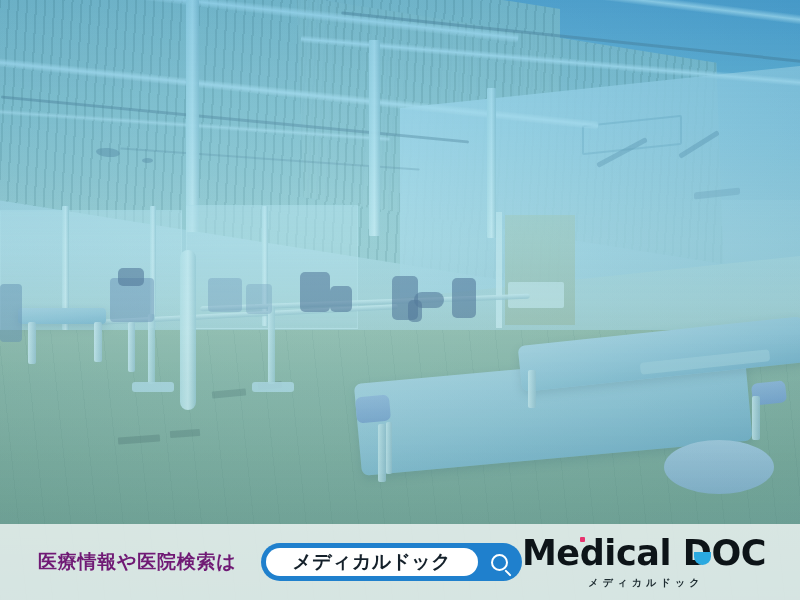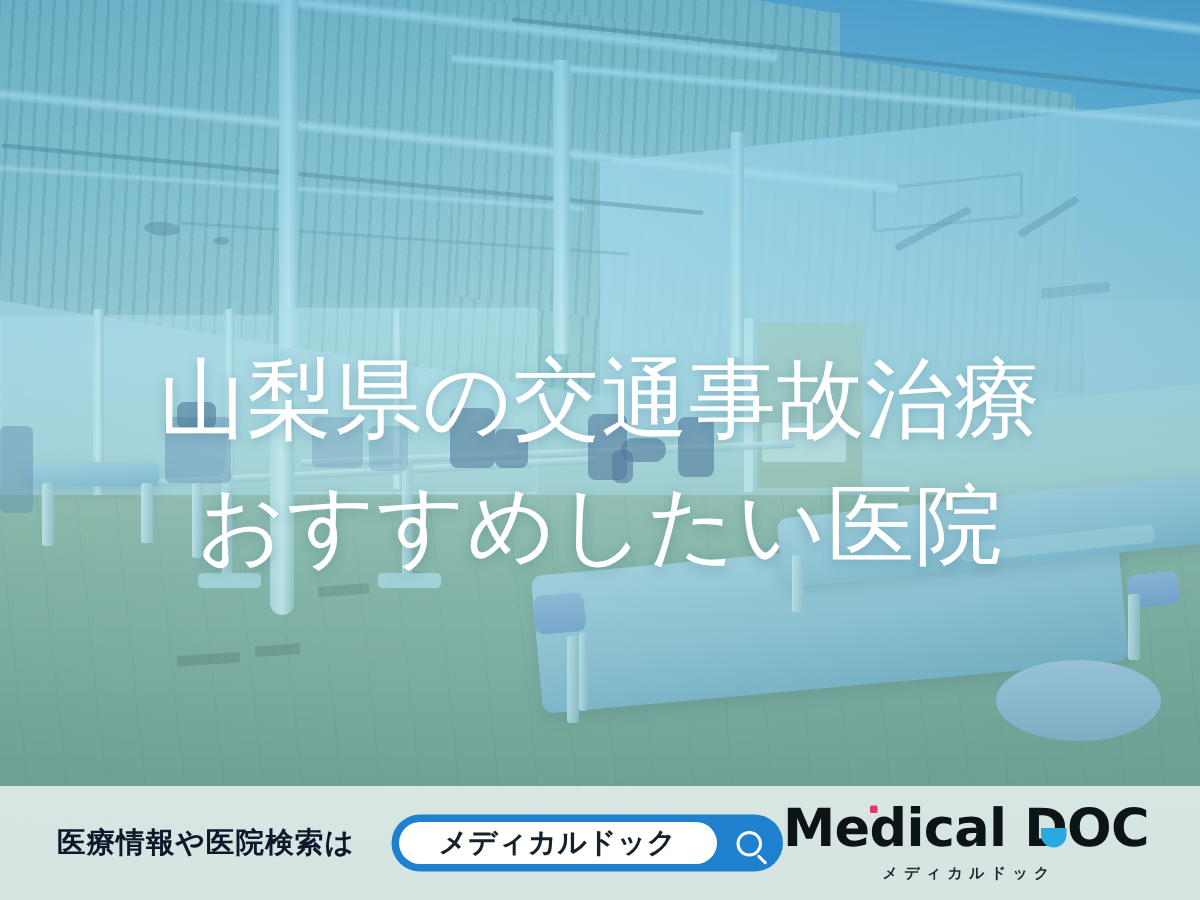--- a/index.html
+++ b/index.html
@@ -276,21 +276,21 @@
     height: 76px;
     background: rgba(246,250,248,.78);
     display: flex;
     align-items: center;
   }
   .footer-lead {
     margin-left: 38px;
     font-family: "DejaVu Sans", "Liberation Sans", sans-serif;
     font-size: 19px;
     font-weight: 700;
-    color: #0f172a;
+    color: #701a75;
     letter-spacing: .04em;
     white-space: nowrap;
   }
 
   
   .search-pill {
     position: relative;
     margin-left: 24px;
     width: 270px;
     height: 38px;
@@ -474,24 +474,20 @@
     <div class="bed-leg" style="left:528px; top:370px; height:38px;"></div>
     <div class="bed-leg" style="left:752px; top:396px; height:44px;"></div>
     <div class="machine" style="left:640px; top:356px; width:130px; height:12px; transform:rotate(-6deg); background:rgba(190,222,232,.7);"></div>
 
     <div style="position:absolute;left:664px;top:440px;width:110px;height:54px;background:linear-gradient(180deg,#c6dcef,#a9c6de);border-radius:50%;"></div>
 
     <div class="grade"></div>
     <div class="grade2"></div>
   </div>
 
-  <div class="headline">
-    <span class="line">山梨県の交通事故治療</span>
-    <span class="line">おすすめしたい医院</span>
-  </div>
 
   <div class="footer">
 
     <div class="footer-lead">医療情報や医院検索は</div>
 
     <div class="search-pill">
       <div class="search-field">
         <span class="search-value" title="メディカルドック">メディカルドック</span>
       </div>
       <div class="search-btn">

